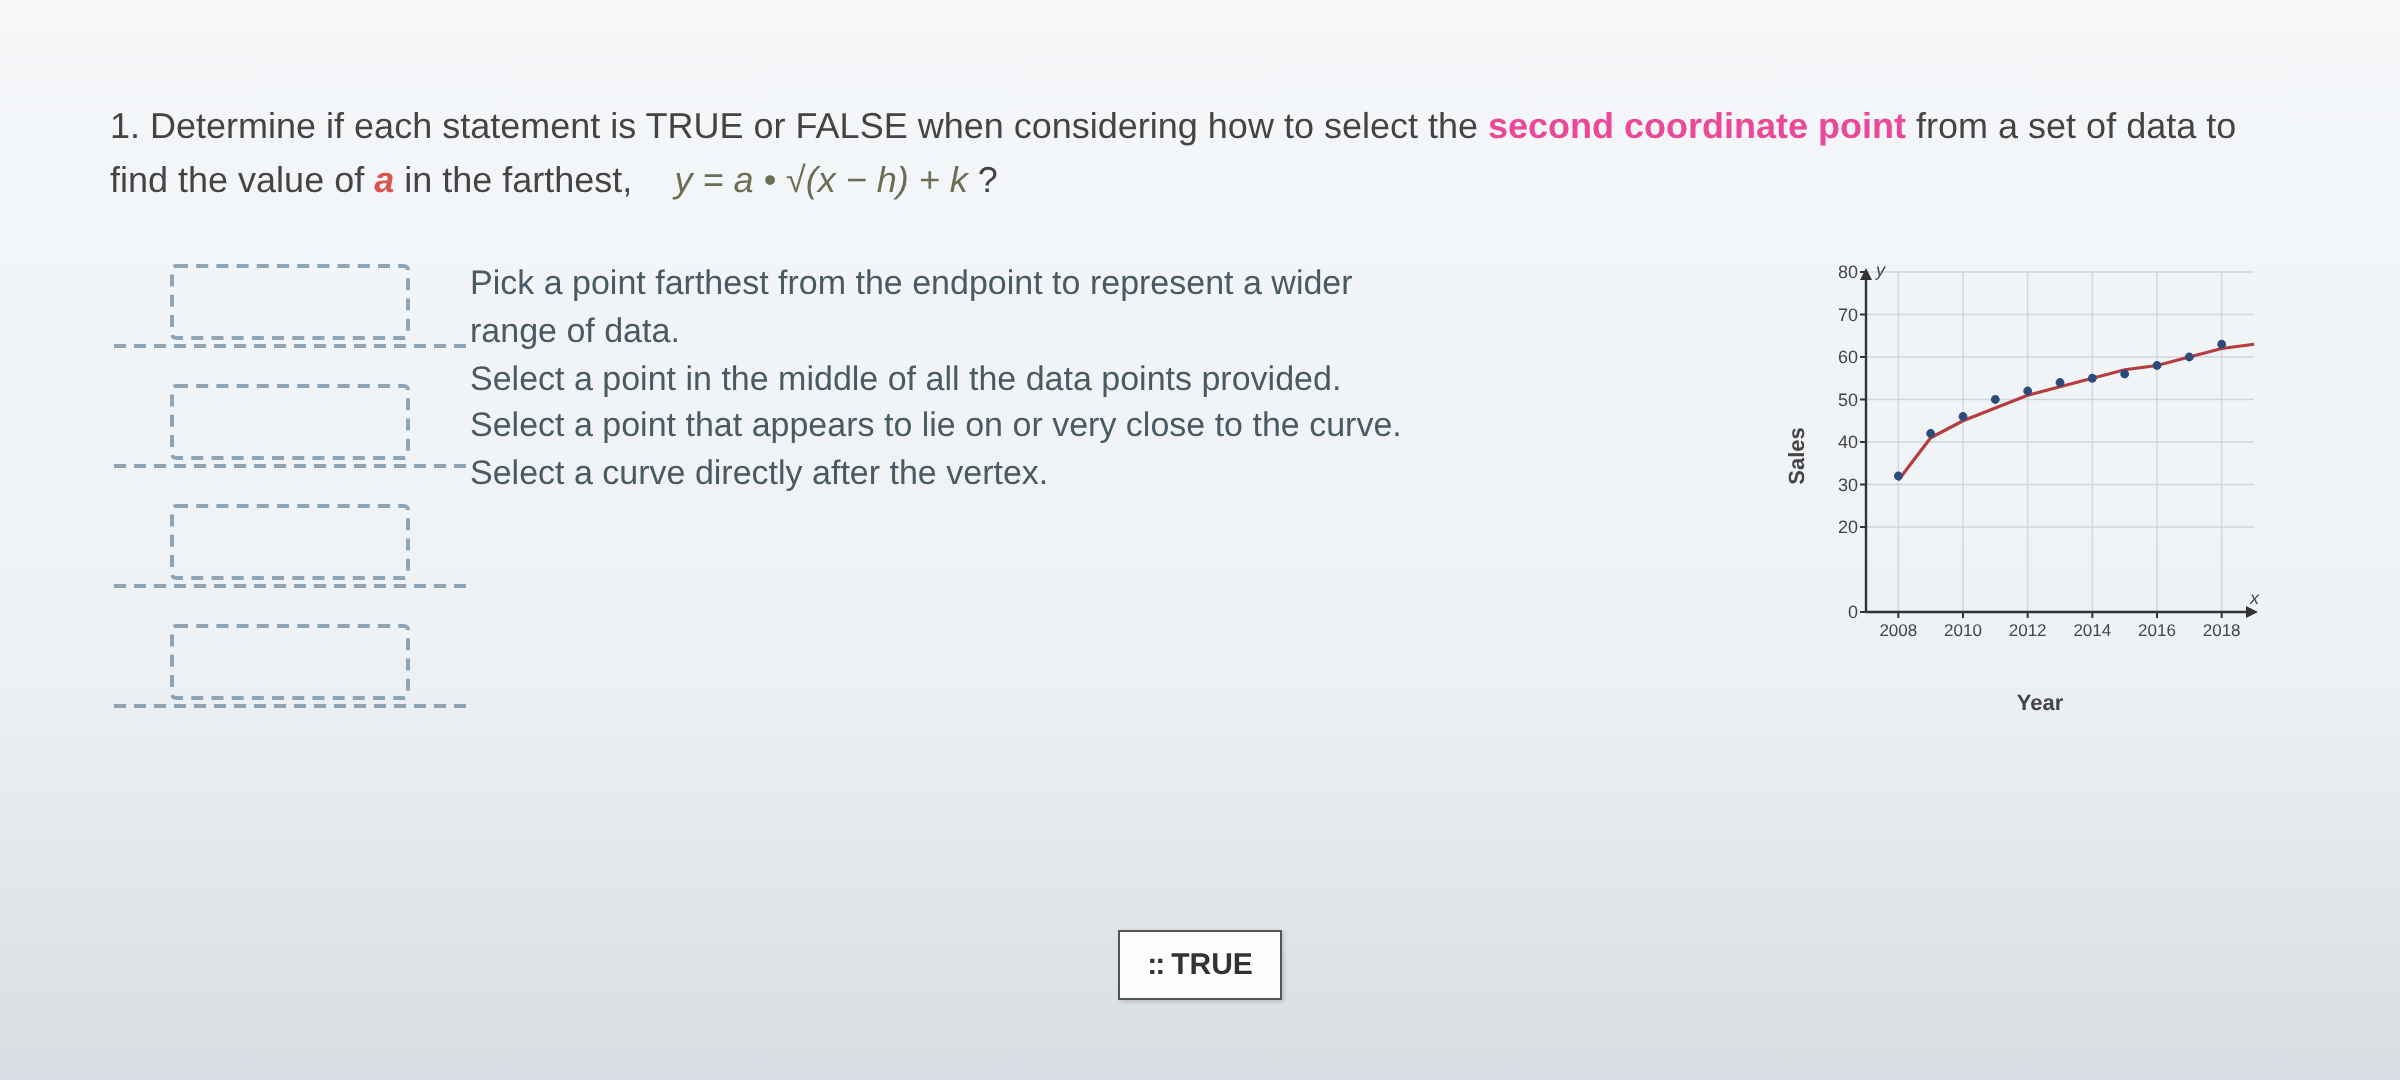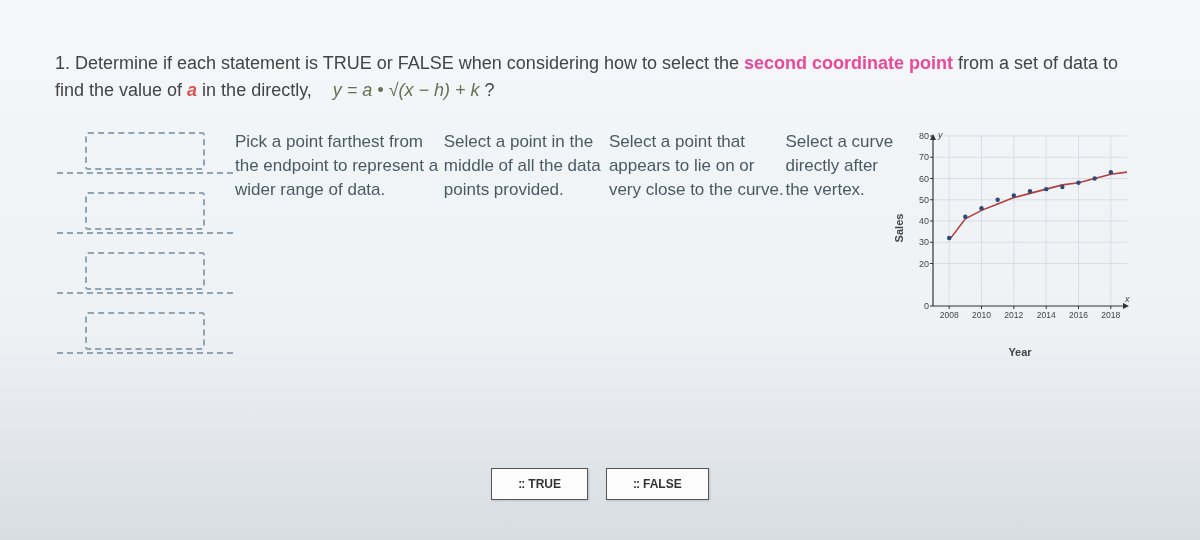--- a/index.html
+++ b/index.html
@@ -48,21 +48,21 @@
       content: "";
       position: absolute;
       left: -30px;
       right: -30px;
       bottom: -6px;
       border-bottom: 2px dashed #8fa5b5;
     }
     .statements-col {
       flex: 1;
       display: flex;
-      flex-direction: row;
+      flex-direction: column;
       padding-top: 6px;
     }
     .statement {
       font-size: 17px;
       color: #4a5a63;
       line-height: 1.4;
       max-width: 480px;
     }
     .chart-col {
       width: 240px;
@@ -97,35 +97,35 @@
       position: absolute;
       left: 0; right: 0;
       bottom: 40px;
       display: flex;
       justify-content: center;
       gap: 18px;
     }
     .chip {
       border: 1px solid #555;
       background: #fdfdfd;
-      padding: 8px 26px;
-      font-size: 12px;
+      padding: 8px 14px;
+      font-size: 15px;
       font-weight: bold;
       color: #333;
       box-shadow: 1px 1px 2px rgba(0,0,0,0.15);
       cursor: grab;
     }
     .chip .dots { letter-spacing: -1px; margin-right: 4px; }
   </style>
 </head>
 <body>
 
 <div class="question-block">
   <p class="prompt">
-    <span>1. Determine if each statement is TRUE or FALSE when considering how to select the </span><span class="bold">second coordinate point</span><span> from a set of data to find the value of </span><span class="a-red">a</span><span> in the directly, </span><span class="eqn">y = a • √(x − h) + k</span><span> ?</span>
+    <span>1. Determine if each statement is TRUE or FALSE when considering how to select the </span><span class="bold">second coordinate point</span><span> from a set of data to find the value of </span><span class="a-red">a</span><span> in the farthest, </span><span class="eqn">y = a • √(x − h) + k</span><span> ?</span>
   </p>
 
   <div class="content-row">
     <div class="drop-col">
       <div class="drop-zone"></div>
       <div class="drop-zone"></div>
       <div class="drop-zone"></div>
       <div class="drop-zone"></div>
     </div>
 
@@ -203,16 +203,13 @@
           </svg>
       </div>
     </div>
   </div>
 </div>
 
 <div class="answer-bank">
   <div class="chip">
     <span class="dots">::</span><span>TRUE</span>
   </div>
-  <div class="chip">
-    <span class="dots">::</span><span>FALSE</span>
-  </div>
 </div>
 
 </body></html>

